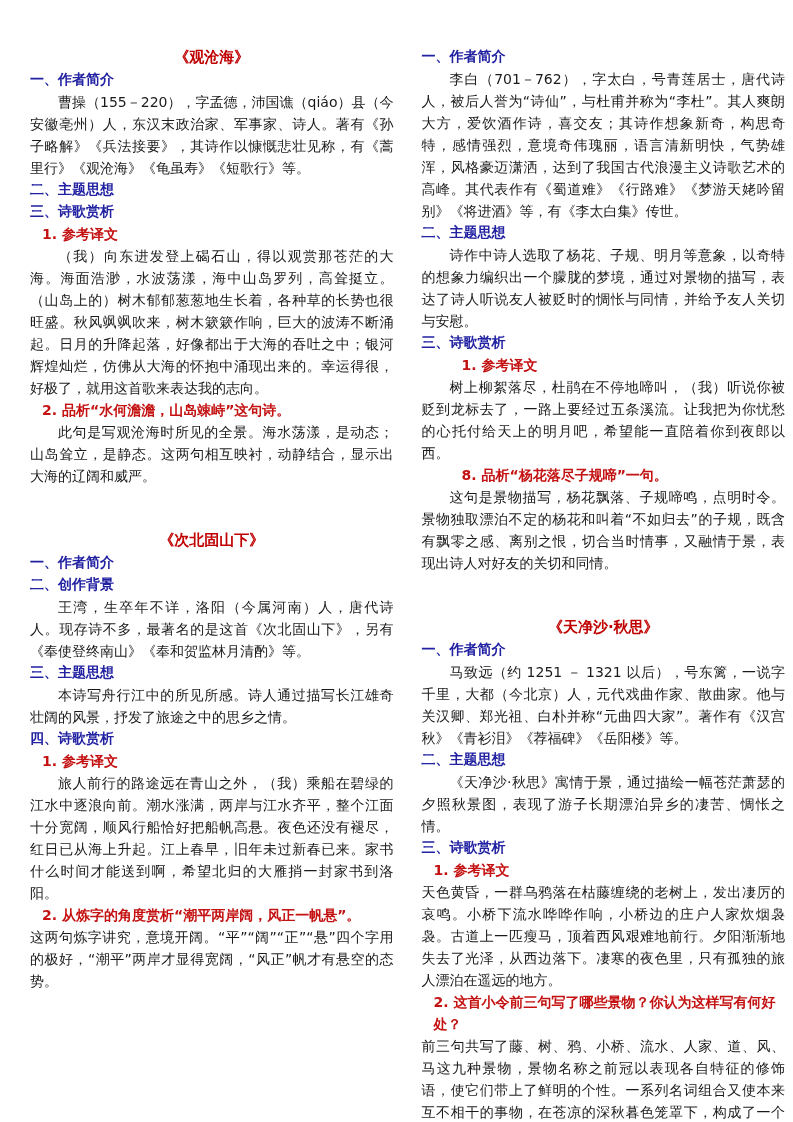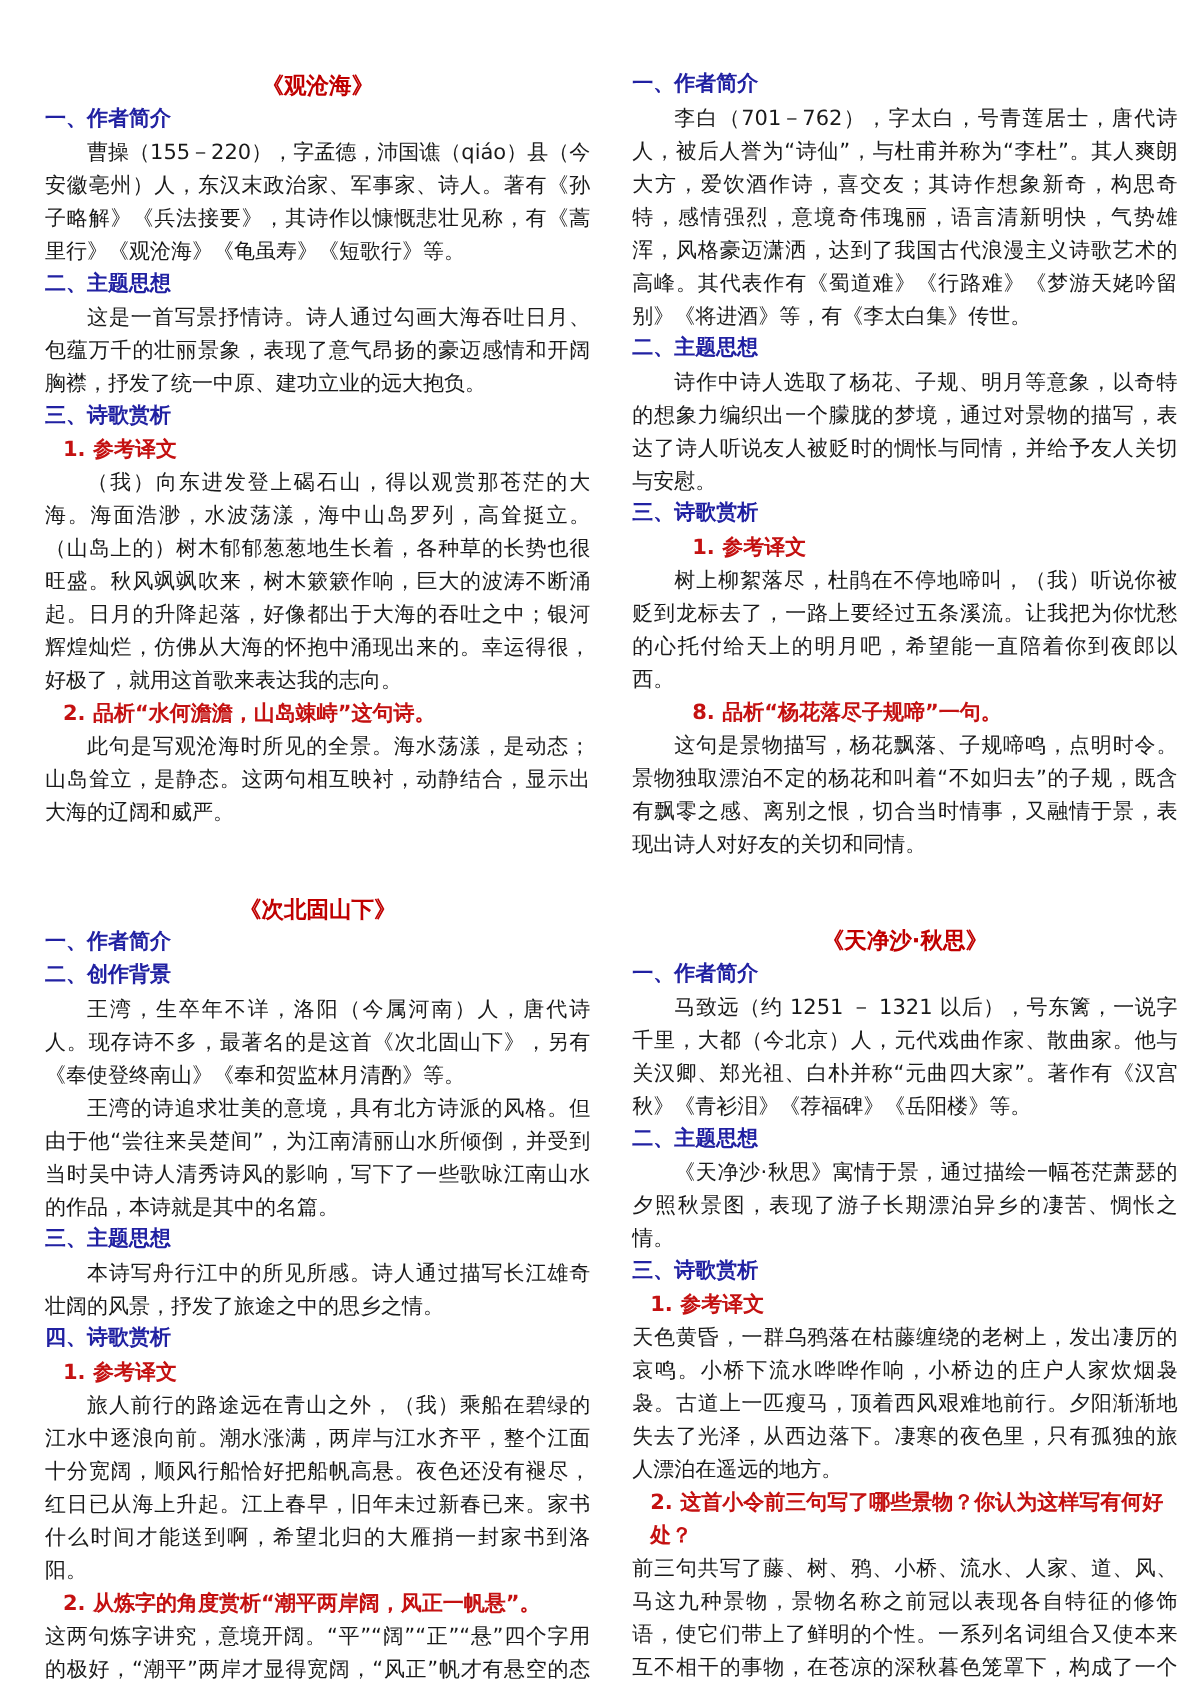--- a/index.html
+++ b/index.html
@@ -62,33 +62,31 @@
 </head>
 <body>
 
 <div class="page">
   <div class="col">
       <section class="poem-section">
         <h2 class="poem-title">《观沧海》</h2>
         <div class="block heading">一、作者简介</div>
         <div class="block para indent">曹操（155－220），字孟德，沛国谯（qiáo）县（今安徽亳州）人，东汉末政治家、军事家、诗人。著有《孙子略解》《兵法接要》，其诗作以慷慨悲壮见称，有《蒿里行》《观沧海》《龟虽寿》《短歌行》等。</div>
         <div class="block heading">二、主题思想</div>
-        <div class="block para indent">这是一首写景抒情诗。诗人通过勾画大海吞吐日月、包蕴万千的壮丽景象，表现了意气昂扬的豪迈感情和开阔胸襟，抒发了统一中原、建功立业的远大抱负。</div>
         <div class="block heading">三、诗歌赏析</div>
         <div class="block subheading">1. 参考译文</div>
         <div class="block para indent">（我）向东进发登上碣石山，得以观赏那苍茫的大海。海面浩渺，水波荡漾，海中山岛罗列，高耸挺立。（山岛上的）树木郁郁葱葱地生长着，各种草的长势也很旺盛。秋风飒飒吹来，树木簌簌作响，巨大的波涛不断涌起。日月的升降起落，好像都出于大海的吞吐之中；银河辉煌灿烂，仿佛从大海的怀抱中涌现出来的。幸运得很，好极了，就用这首歌来表达我的志向。</div>
         <div class="block subheading">2. 品析“水何澹澹，山岛竦峙”这句诗。</div>
         <div class="block para indent">此句是写观沧海时所见的全景。海水荡漾，是动态；山岛耸立，是静态。这两句相互映衬，动静结合，显示出大海的辽阔和威严。</div>
       </section>
       <section class="poem-section">
         <h2 class="poem-title">《次北固山下》</h2>
         <div class="block heading">一、作者简介</div>
         <div class="block heading">二、创作背景</div>
         <div class="block para indent">王湾，生卒年不详，洛阳（今属河南）人，唐代诗人。现存诗不多，最著名的是这首《次北固山下》，另有《奉使登终南山》《奉和贺监林月清酌》等。</div>
-        <div class="block para indent">王湾的诗追求壮美的意境，具有北方诗派的风格。但由于他“尝往来吴楚间”，为江南清丽山水所倾倒，并受到当时吴中诗人清秀诗风的影响，写下了一些歌咏江南山水的作品，本诗就是其中的名篇。</div>
         <div class="block heading">三、主题思想</div>
         <div class="block para indent">本诗写舟行江中的所见所感。诗人通过描写长江雄奇壮阔的风景，抒发了旅途之中的思乡之情。</div>
         <div class="block heading">四、诗歌赏析</div>
         <div class="block subheading">1. 参考译文</div>
         <div class="block para indent">旅人前行的路途远在青山之外，（我）乘船在碧绿的江水中逐浪向前。潮水涨满，两岸与江水齐平，整个江面十分宽阔，顺风行船恰好把船帆高悬。夜色还没有褪尽，红日已从海上升起。江上春早，旧年未过新春已来。家书什么时间才能送到啊，希望北归的大雁捎一封家书到洛阳。</div>
         <div class="block subheading">2. 从炼字的角度赏析“潮平两岸阔，风正一帆悬”。</div>
         <div class="block para">这两句炼字讲究，意境开阔。“平”“阔”“正”“悬”四个字用的极好，“潮平”两岸才显得宽阔，“风正”帆才有悬空的态势。</div>
       </section>
     </div>
   <div class="col">

